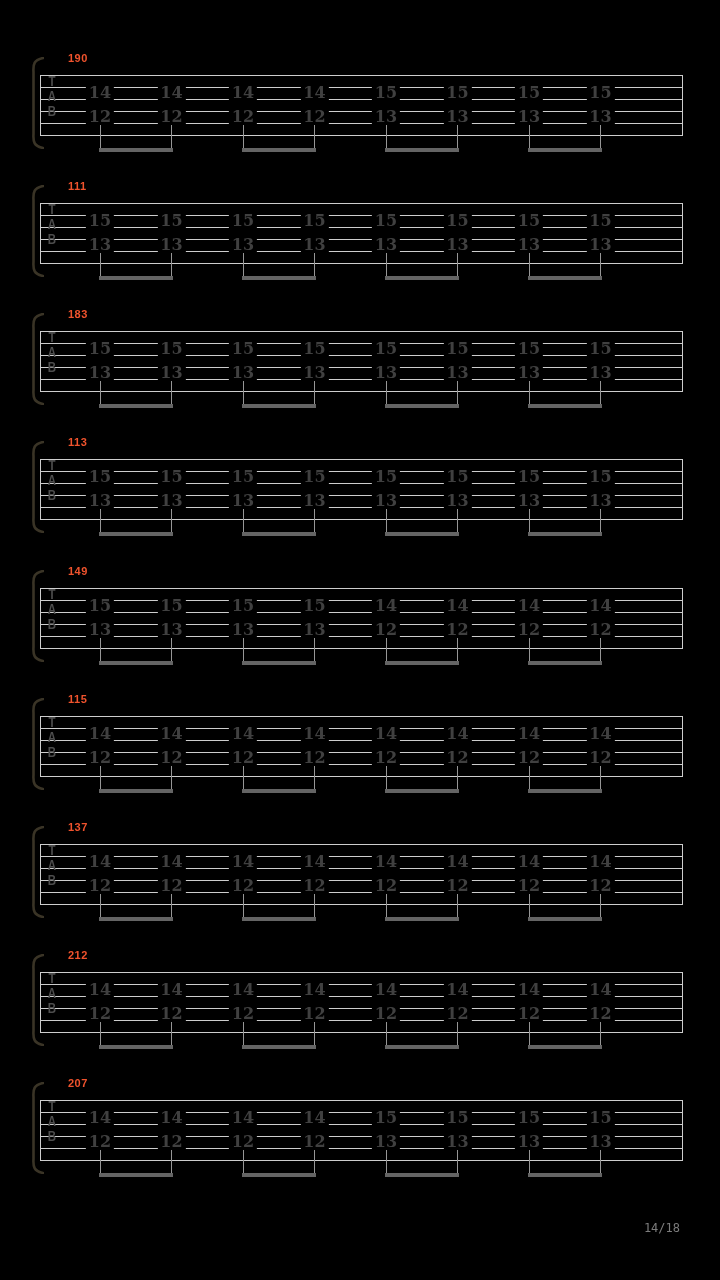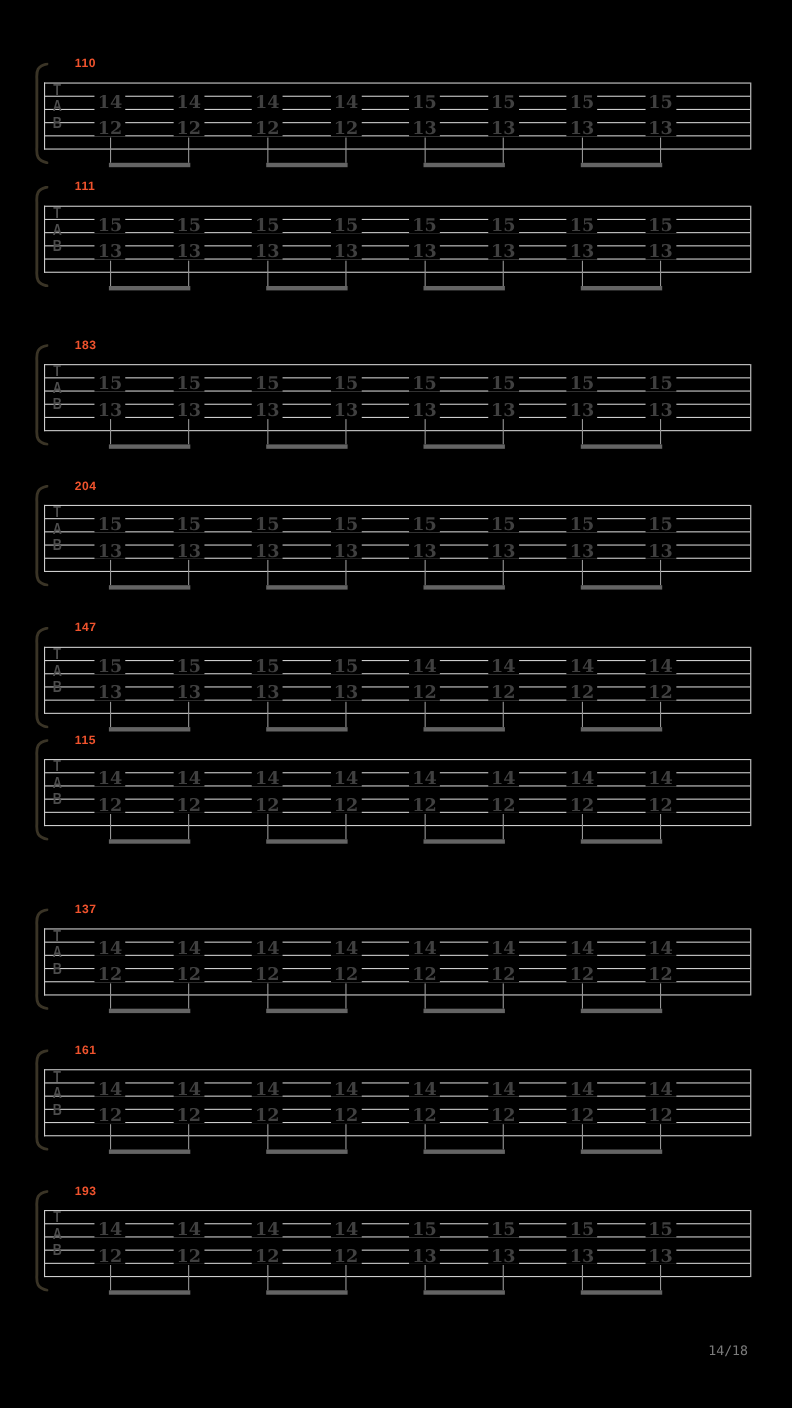--- a/index.html
+++ b/index.html
@@ -35,21 +35,21 @@
     position:absolute; left:600px; top:1221px; width:80px; text-align:right;
     font:12px "DejaVu Sans Mono", monospace; color:var(--c-page,#7c7c7c);
   }
 </style>
 </head>
 <body>
 
 <div class="page-indicator">14/18</div>
 
   <div class="system" style="top: 52px;">
-    <div class="measure-number">110</div>
+    <div class="measure-number">190</div>
     <svg class="bracket" viewBox="0 0 16 92">
       <path d="M15 1 C6 3 5 7 5.5 15 L5.5 77 C5 85 6 89 15 91" fill="none" stroke-width="2.6" stroke-linecap="round" stroke="#3a3426"></path>
     </svg>
     <div class="staff">
       <div class="staff-line" style="top: 0px;"></div>
       <div class="staff-line" style="top: 12px;"></div>
       <div class="staff-line" style="top: 24px;"></div>
       <div class="staff-line" style="top: 36px;"></div>
       <div class="staff-line" style="top: 48px;"></div>
       <div class="staff-line" style="top: 60px;"></div>
@@ -82,21 +82,21 @@
       <div class="beam-bar" style="left: 201.5px; width: 74.5px;"></div>
       <div class="stem" style="left: 345.5px;"></div>
       <div class="stem" style="left: 417px;"></div>
       <div class="beam-bar" style="left: 344.5px; width: 74.5px;"></div>
       <div class="stem" style="left: 488.5px;"></div>
       <div class="stem" style="left: 560px;"></div>
       <div class="beam-bar" style="left: 487.5px; width: 74.5px;"></div>
     </div>
   </div>
 
-  <div class="system" style="top: 164px;">
+  <div class="system" style="top: 180px;">
     <div class="measure-number">111</div>
     <svg class="bracket" viewBox="0 0 16 92">
       <path d="M15 1 C6 3 5 7 5.5 15 L5.5 77 C5 85 6 89 15 91" fill="none" stroke-width="2.6" stroke-linecap="round" stroke="#3a3426"></path>
     </svg>
     <div class="staff">
       <div class="staff-line" style="top: 0px;"></div>
       <div class="staff-line" style="top: 12px;"></div>
       <div class="staff-line" style="top: 24px;"></div>
       <div class="staff-line" style="top: 36px;"></div>
       <div class="staff-line" style="top: 48px;"></div>
@@ -179,21 +179,21 @@
       <div class="stem" style="left: 345.5px;"></div>
       <div class="stem" style="left: 417px;"></div>
       <div class="beam-bar" style="left: 344.5px; width: 74.5px;"></div>
       <div class="stem" style="left: 488.5px;"></div>
       <div class="stem" style="left: 560px;"></div>
       <div class="beam-bar" style="left: 487.5px; width: 74.5px;"></div>
     </div>
   </div>
 
   <div class="system" style="top: 436px;">
-    <div class="measure-number">204</div>
+    <div class="measure-number">113</div>
     <svg class="bracket" viewBox="0 0 16 92">
       <path d="M15 1 C6 3 5 7 5.5 15 L5.5 77 C5 85 6 89 15 91" fill="none" stroke-width="2.6" stroke-linecap="round" stroke="#3a3426"></path>
     </svg>
     <div class="staff">
       <div class="staff-line" style="top: 0px;"></div>
       <div class="staff-line" style="top: 12px;"></div>
       <div class="staff-line" style="top: 24px;"></div>
       <div class="staff-line" style="top: 36px;"></div>
       <div class="staff-line" style="top: 48px;"></div>
       <div class="staff-line" style="top: 60px;"></div>
@@ -227,21 +227,21 @@
       <div class="stem" style="left: 345.5px;"></div>
       <div class="stem" style="left: 417px;"></div>
       <div class="beam-bar" style="left: 344.5px; width: 74.5px;"></div>
       <div class="stem" style="left: 488.5px;"></div>
       <div class="stem" style="left: 560px;"></div>
       <div class="beam-bar" style="left: 487.5px; width: 74.5px;"></div>
     </div>
   </div>
 
   <div class="system" style="top: 565px;">
-    <div class="measure-number">147</div>
+    <div class="measure-number">149</div>
     <svg class="bracket" viewBox="0 0 16 92">
       <path d="M15 1 C6 3 5 7 5.5 15 L5.5 77 C5 85 6 89 15 91" fill="none" stroke-width="2.6" stroke-linecap="round" stroke="#3a3426"></path>
     </svg>
     <div class="staff">
       <div class="staff-line" style="top: 0px;"></div>
       <div class="staff-line" style="top: 12px;"></div>
       <div class="staff-line" style="top: 24px;"></div>
       <div class="staff-line" style="top: 36px;"></div>
       <div class="staff-line" style="top: 48px;"></div>
       <div class="staff-line" style="top: 60px;"></div>
@@ -274,21 +274,21 @@
       <div class="beam-bar" style="left: 201.5px; width: 74.5px;"></div>
       <div class="stem" style="left: 345.5px;"></div>
       <div class="stem" style="left: 417px;"></div>
       <div class="beam-bar" style="left: 344.5px; width: 74.5px;"></div>
       <div class="stem" style="left: 488.5px;"></div>
       <div class="stem" style="left: 560px;"></div>
       <div class="beam-bar" style="left: 487.5px; width: 74.5px;"></div>
     </div>
   </div>
 
-  <div class="system" style="top: 667px;">
+  <div class="system" style="top: 693px;">
     <div class="measure-number">115</div>
     <svg class="bracket" viewBox="0 0 16 92">
       <path d="M15 1 C6 3 5 7 5.5 15 L5.5 77 C5 85 6 89 15 91" fill="none" stroke-width="2.6" stroke-linecap="round" stroke="#3a3426"></path>
     </svg>
     <div class="staff">
       <div class="staff-line" style="top: 0px;"></div>
       <div class="staff-line" style="top: 12px;"></div>
       <div class="staff-line" style="top: 24px;"></div>
       <div class="staff-line" style="top: 36px;"></div>
       <div class="staff-line" style="top: 48px;"></div>
@@ -371,21 +371,21 @@
       <div class="stem" style="left: 345.5px;"></div>
       <div class="stem" style="left: 417px;"></div>
       <div class="beam-bar" style="left: 344.5px; width: 74.5px;"></div>
       <div class="stem" style="left: 488.5px;"></div>
       <div class="stem" style="left: 560px;"></div>
       <div class="beam-bar" style="left: 487.5px; width: 74.5px;"></div>
     </div>
   </div>
 
   <div class="system" style="top: 949px;">
-    <div class="measure-number">161</div>
+    <div class="measure-number">212</div>
     <svg class="bracket" viewBox="0 0 16 92">
       <path d="M15 1 C6 3 5 7 5.5 15 L5.5 77 C5 85 6 89 15 91" fill="none" stroke-width="2.6" stroke-linecap="round" stroke="#3a3426"></path>
     </svg>
     <div class="staff">
       <div class="staff-line" style="top: 0px;"></div>
       <div class="staff-line" style="top: 12px;"></div>
       <div class="staff-line" style="top: 24px;"></div>
       <div class="staff-line" style="top: 36px;"></div>
       <div class="staff-line" style="top: 48px;"></div>
       <div class="staff-line" style="top: 60px;"></div>
@@ -419,21 +419,21 @@
       <div class="stem" style="left: 345.5px;"></div>
       <div class="stem" style="left: 417px;"></div>
       <div class="beam-bar" style="left: 344.5px; width: 74.5px;"></div>
       <div class="stem" style="left: 488.5px;"></div>
       <div class="stem" style="left: 560px;"></div>
       <div class="beam-bar" style="left: 487.5px; width: 74.5px;"></div>
     </div>
   </div>
 
   <div class="system" style="top: 1077px;">
-    <div class="measure-number">193</div>
+    <div class="measure-number">207</div>
     <svg class="bracket" viewBox="0 0 16 92">
       <path d="M15 1 C6 3 5 7 5.5 15 L5.5 77 C5 85 6 89 15 91" fill="none" stroke-width="2.6" stroke-linecap="round" stroke="#3a3426"></path>
     </svg>
     <div class="staff">
       <div class="staff-line" style="top: 0px;"></div>
       <div class="staff-line" style="top: 12px;"></div>
       <div class="staff-line" style="top: 24px;"></div>
       <div class="staff-line" style="top: 36px;"></div>
       <div class="staff-line" style="top: 48px;"></div>
       <div class="staff-line" style="top: 60px;"></div>

